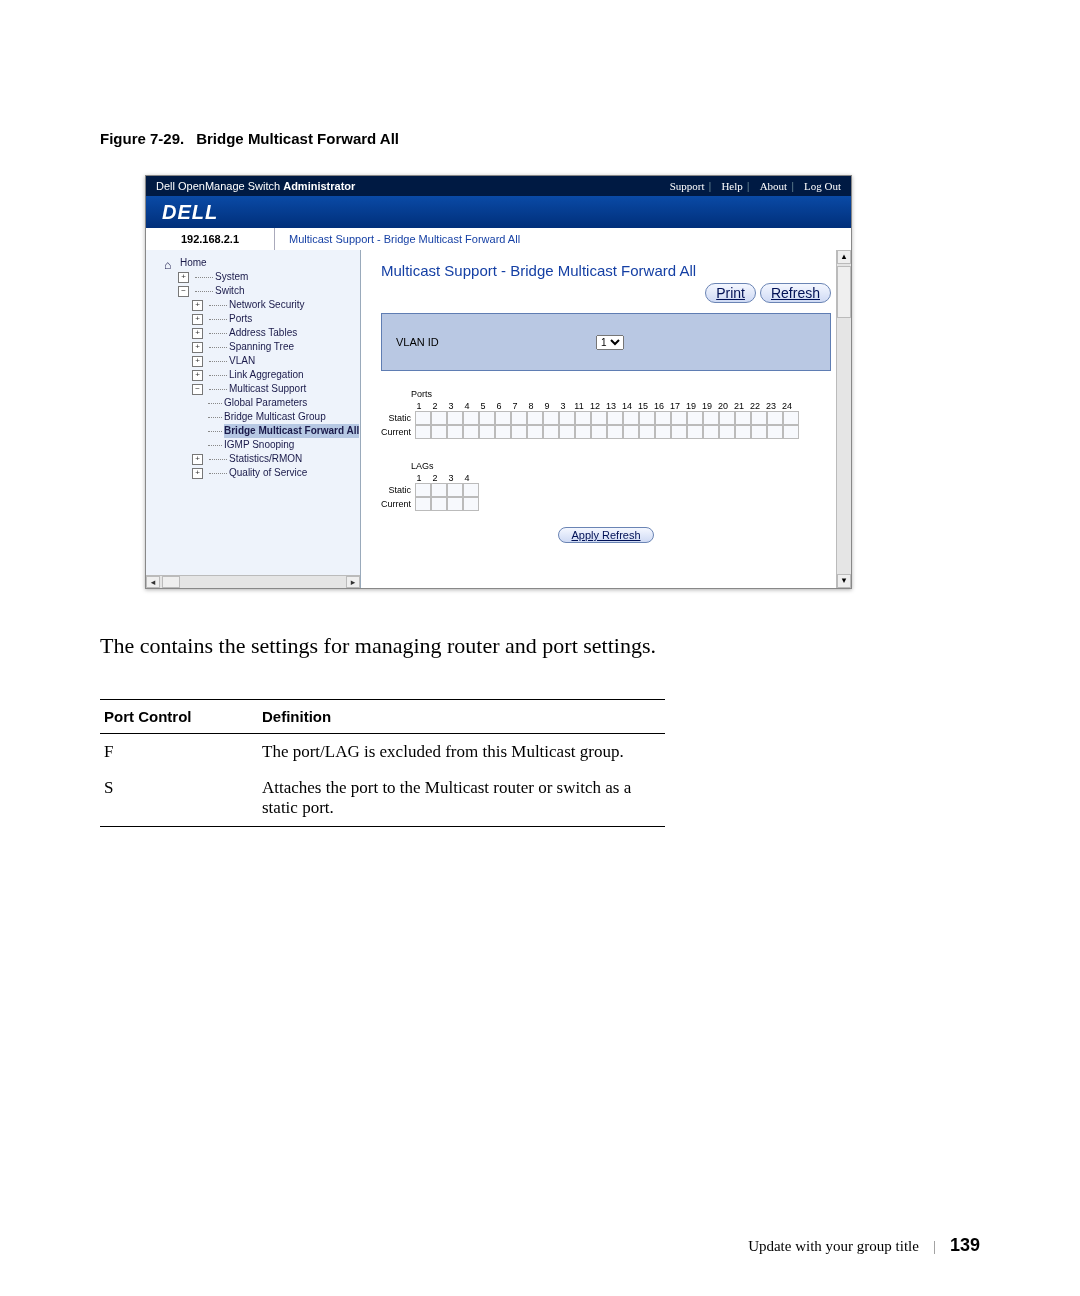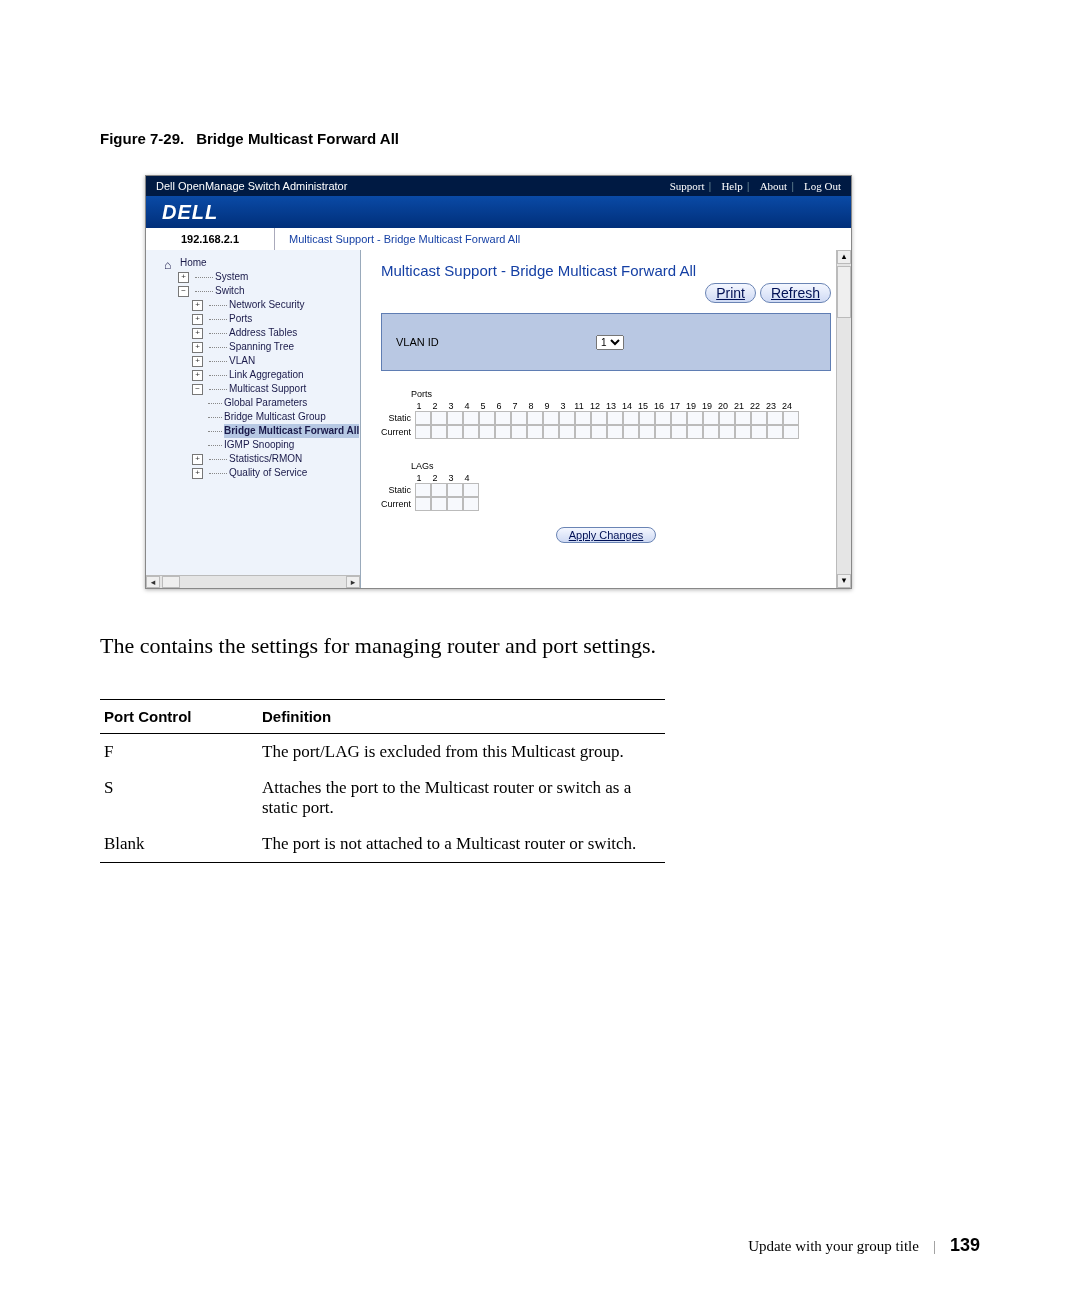--- a/index.html
+++ b/index.html
@@ -3,21 +3,21 @@
 <meta charset="utf-8">
 <style>
   html,body{margin:0;padding:0;background:#fff;color:#000;}
   body{width:1080px;height:1296px;overflow:hidden;font-family:Georgia,'Times New Roman',serif;position:relative;}
   .page{position:absolute;left:100px;top:130px;width:880px;}
   .fig-cap{font-family:Arial,Helvetica,sans-serif;font-weight:bold;font-size:15px;margin-bottom:28px;}
   .fig-cap .num{margin-right:12px;}
   .shot{width:705px;height:412px;box-shadow:0 1px 4px rgba(0,0,0,0.3);border:1px solid #888;background:#fff;position:relative;margin-left:45px;margin-bottom:16px;font-family:Tahoma,Arial,sans-serif;}
   .topbar{height:20px;background:#001a43;color:#fff;font-size:11px;display:flex;align-items:center;padding:0 10px;}
   .topbar .title{flex:0 0 auto;}
-  .topbar .title b{font-weight:normal;}
+  .topbar .title b{font-weight:bold;}
   .topbar .spacer{flex:1;}
   .topbar .tlink{margin-left:6px;cursor:pointer;font-family:Liberation Serif, serif;}
   .topbar .sep{margin:0 4px;color:#9bb;opacity:.6;}
   .logobar{height:32px;background:linear-gradient(#0a4aa6,#002f7a);display:flex;align-items:center;padding-left:16px;}
   .dell-logo{color:#fff;font-weight:bold;font-style:italic;font-size:20px;letter-spacing:1px;font-family:Arial,sans-serif;}
   .crumbbar{height:22px;display:flex;border-bottom:1px solid #aab;}
   .crumb-ip{width:128px;text-align:center;font-size:11px;font-weight:bold;line-height:22px;border-right:1px solid #aab;}
   .crumb-path{flex:1;font-size:11px;line-height:22px;padding-left:14px;color:#143fa4;}
   .workarea{position:absolute;left:0;top:74px;right:0;bottom:0;display:flex;}
   .navpane{width:214px;background:#eef3fb;border-right:1px solid #9ab;position:relative;font-size:10px;color:#1a1a4a;line-height:14px;}
@@ -313,21 +313,21 @@
             <div class="grid-row">
               <span class="rlabel">Current</span>
               <span class="cell"></span>
                 <span class="cell"></span>
                 <span class="cell"></span>
                 <span class="cell"></span>
             </div>
           </div>
 
           <div class="apply-row">
-            <span class="apply-btn">Apply Changes</span>
+            <span class="apply-btn">Apply Refresh</span>
           </div>
 
         </div>
       </div>
     </div>
 
   </div>
 
 
   <p class="para">The  contains the settings for managing router and port settings.</p>
@@ -341,24 +341,20 @@
     </thead>
     <tbody>
       <tr>
           <td class="c1">F</td>
           <td>The port/LAG is excluded from this Multicast group.</td>
         </tr>
       <tr>
           <td class="c1">S</td>
           <td>Attaches the port to the Multicast router or switch as a static port.</td>
         </tr>
-      <tr>
-          <td class="c1">Blank</td>
-          <td>The port is not attached to a Multicast router or switch.</td>
-        </tr>
     </tbody>
   </table>
 
 </div>
 
 <div class="footer">
   <span class="ft">Update with your group title</span>
   <span class="bar">|</span>
   <span class="pg">139</span>
 </div>

